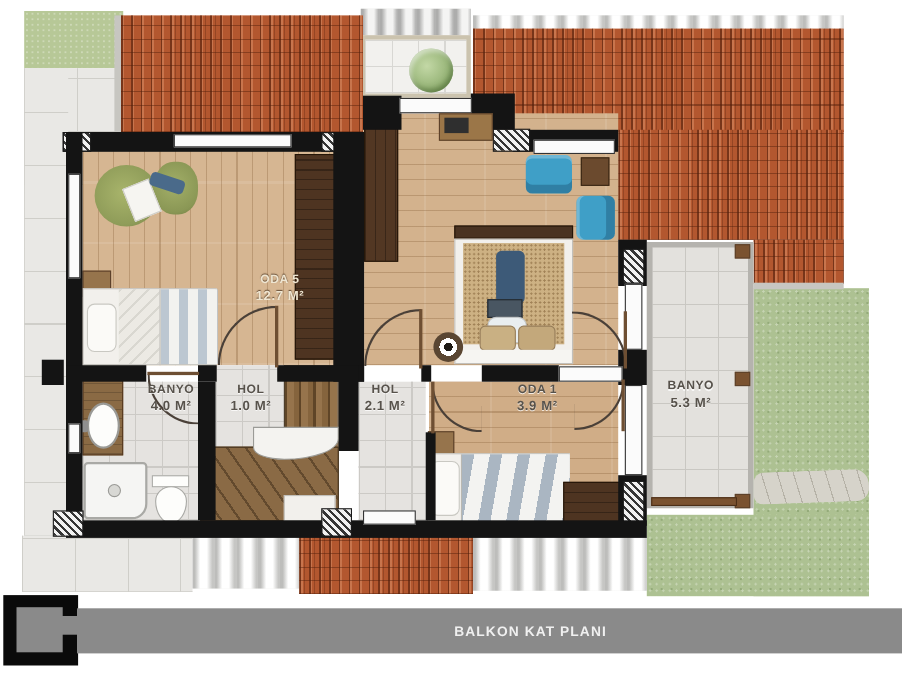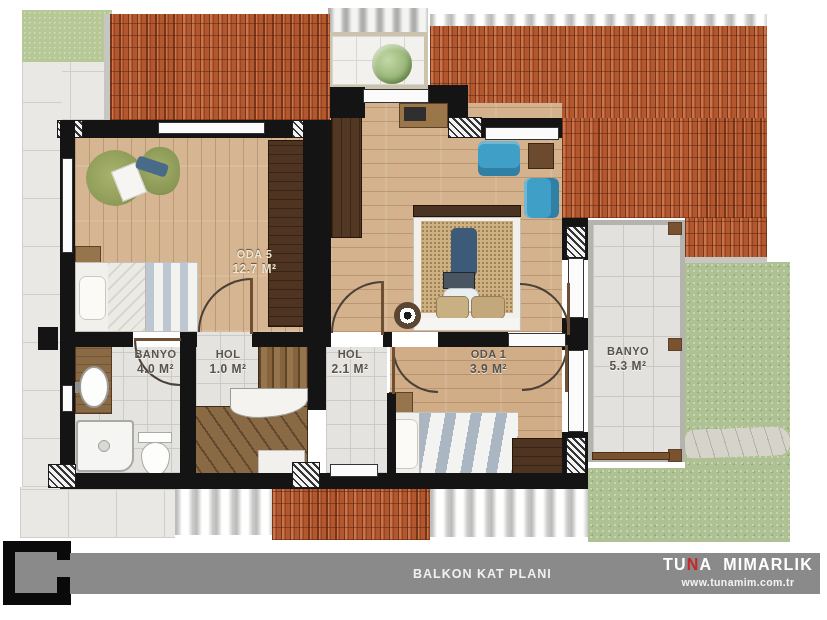--- a/index.html
+++ b/index.html
@@ -246,19 +246,13 @@
   <div class="room-label lab-dark" style="left:583px;top:345px;width:90px;">
     <div class="l1">BANYO</div>
     <div class="l2">5.3 M²</div>
   </div>
 
   <div class="abs" style="left:3px;top:541px;width:68px;height:64px;background:#0a0a0a;"></div>
   <div class="abs" style="left:15px;top:552px;width:42px;height:41px;background:#8a8a8a;"></div>
   <div class="abs" style="left:55px;top:560px;width:18px;height:17px;background:#8a8a8a;"></div>
   <div class="footer-bar"></div>
   <div class="footer-plan">BALKON KAT PLANI</div>
-  <div class="footer-brand">
-    <div class="brand-line">
-      <span>TU</span><span class="brand-accent">N</span><span>A</span><span class="brand-word2">MIMARLIK</span>
-    </div>
-    <div class="site">www.tunamim.com.tr</div>
-  </div>
 </div>
 
 </body></html>

